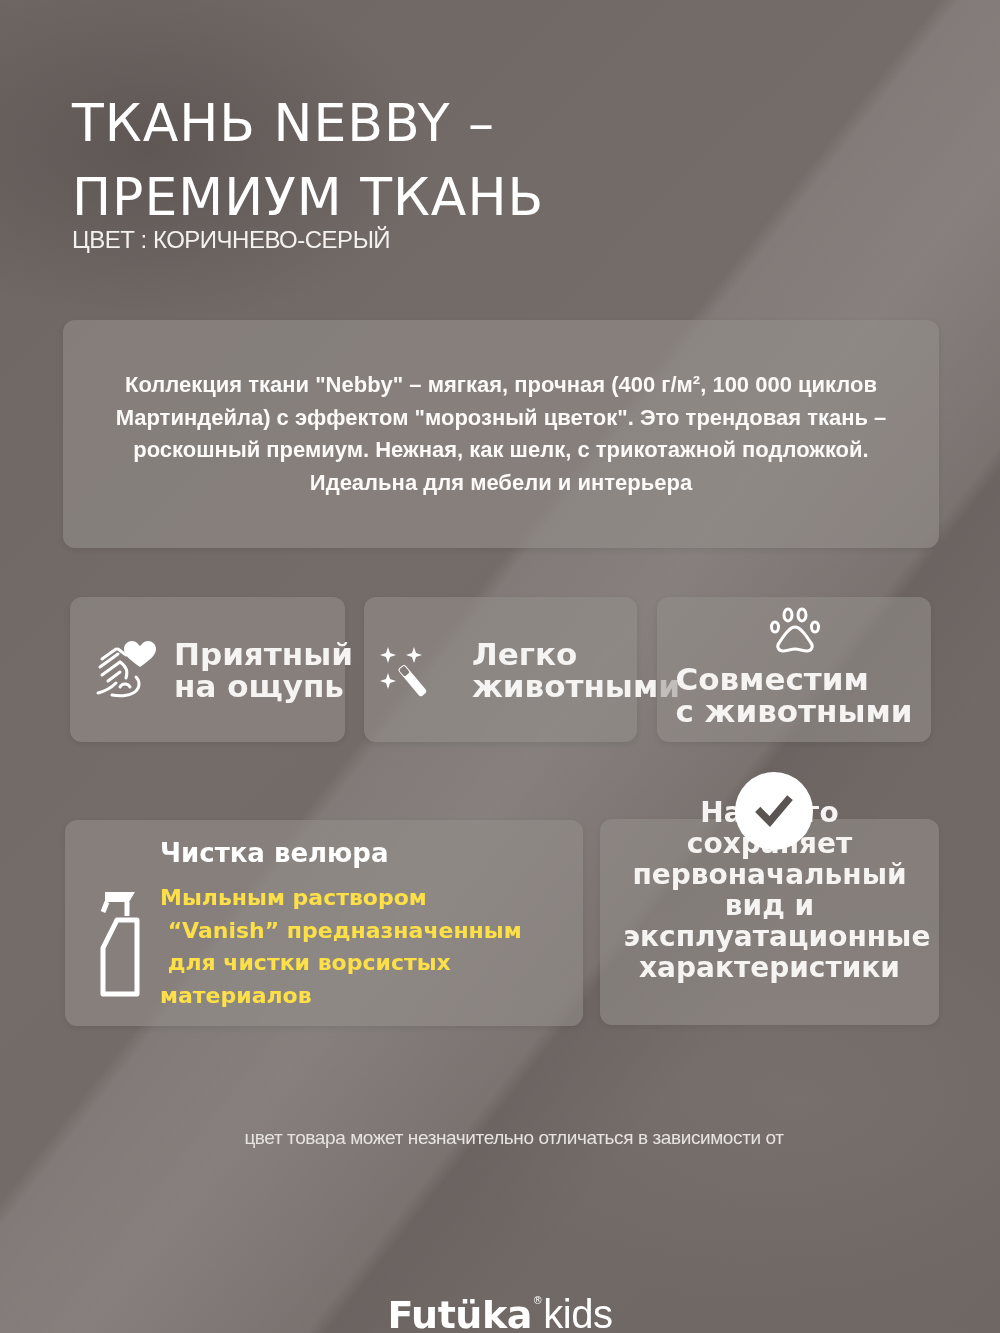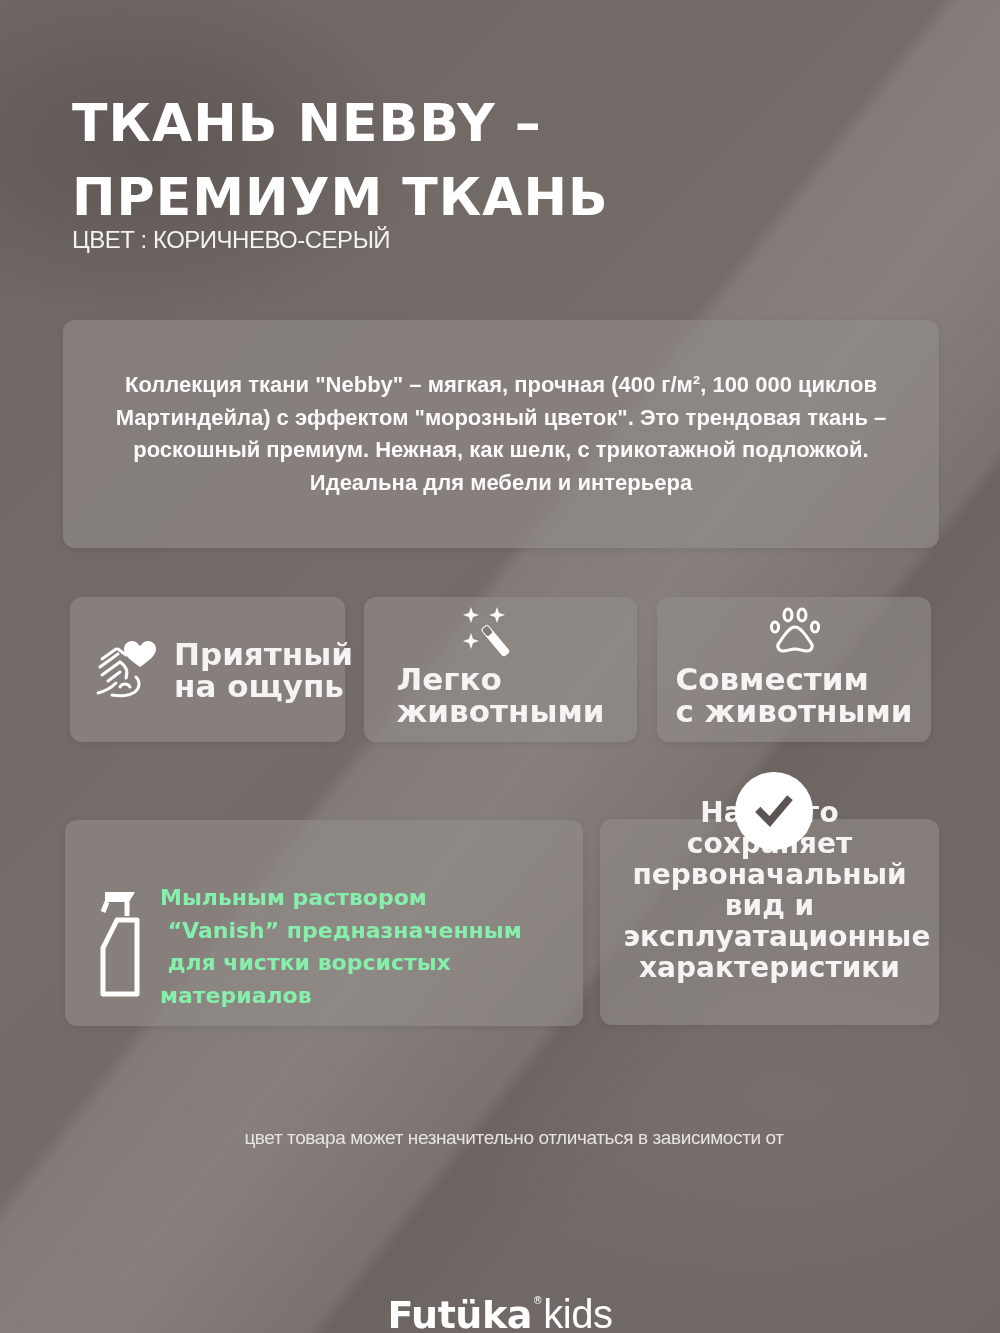--- a/index.html
+++ b/index.html
@@ -17,21 +17,21 @@
   }
   .band {
     position: absolute; inset: 0;
     background: linear-gradient(128deg,
       rgba(0,0,0,0) 0%, rgba(0,0,0,0) 46%,
       rgba(255,255,255,0.10) 47%, rgba(255,255,255,0.14) 55%,
       rgba(255,255,255,0.06) 66%, rgba(0,0,0,0.06) 67%, rgba(0,0,0,0) 75%);
   }
   .title {
     position: absolute; left: 72px; top: 86px;
-    font-family: "DejaVu Sans", sans-serif; font-weight: bold;
+    font-family: "DejaVu Sans", sans-serif; font-weight: normal;
     font-size: 52px; line-height: 74px; letter-spacing: 1px;
     margin: 0;
   }
   .title span { display: block; }
   .subtitle {
     position: absolute; left: 72px; top: 226px;
     font-family: "Liberation Sans", sans-serif; font-size: 24px;
     letter-spacing: -0.5px; color: #f4f2f1;
   }
   .card {
@@ -51,33 +51,33 @@
   .feature {
     top: 597px; height: 145px; display: flex; align-items: center;
   }
   .feature .ico { width: 66px; height: 66px; flex: 0 0 auto; }
   .feature .lbl {
     font-size: 31px; line-height: 32px; font-weight: bold;
     font-family: "DejaVu Sans", sans-serif; color: #f6f4f3;
   }
   .f1 { left: 70px; width: 275px; }
   .f1 .ico { margin-left: 24px; margin-right: 14px; }
-  .f2 { left: 364px; width: 273px; flex-direction: column; }
+  .f2 { left: 364px; width: 273px; }
   .f2 .ico { margin-left: 14px; margin-right: 28px; }
   .f3 { left: 657px; width: 274px; flex-direction: column; }
   .f3 .ico { margin-left: 12px; margin-right: 8px; width: 56px; }
   .clean { left: 65px; top: 820px; width: 518px; height: 206px; }
   .clean .head {
     position: absolute; left: 95px; top: 18px; font-size: 26px; font-weight: bold;
     color: #fff;
   }
   .clean .ico { position: absolute; left: 34px; top: 70px; width: 50px; height: 100px; }
   .clean .body {
     position: absolute; left: 95px; top: 62px; font-size: 22px; line-height: 32.5px;
-    font-weight: bold; color: #86efac; white-space: pre;
+    font-weight: bold; color: #fde047; white-space: pre;
   }
   .keep {
     left: 600px; top: 819px; width: 339px; height: 206px;
     display: flex; align-items: flex-end; justify-content: center;
   }
   .keep p {
     margin: 0 0 42px 0; text-align: center; font-size: 28px; line-height: 31px;
     font-weight: bold; color: #f6f4f3; width: 292px;
   }
   .check {
@@ -156,20 +156,21 @@
       <path d="M27 30 c-6 0 -12 10 -16 16 c-3 4 0 8 4 8 c4 0 8 -2 12 -2 c4 0 8 2 12 2 c4 0 7 -4 4 -8 c-4 -6 -10 -16 -16 -16 z"></path>
     </svg>
   </span>
   <div class="lbl">
     <div>Совместим</div>
     <div>с животными</div>
   </div>
 </div>
 
 <div class="card clean">
+  <div class="head">Чистка велюра</div>
   <span class="ico">
     <svg viewBox="0 0 50 110" width="50" height="110" fill="none" stroke="#fff" stroke-width="5" stroke-linejoin="round">
       <path d="M6 2 h30 l-6 10 h-24 z" fill="#fff" stroke="none"></path>
       <path d="M8 12 l-4 10"></path>
       <path d="M28 12 v14"></path>
       <path d="M18 30 h20 v74 h-34 v-46 z"></path>
     </svg>
   </span>
   <div class="body">Мыльным раствором
  “Vanish” предназначенным

